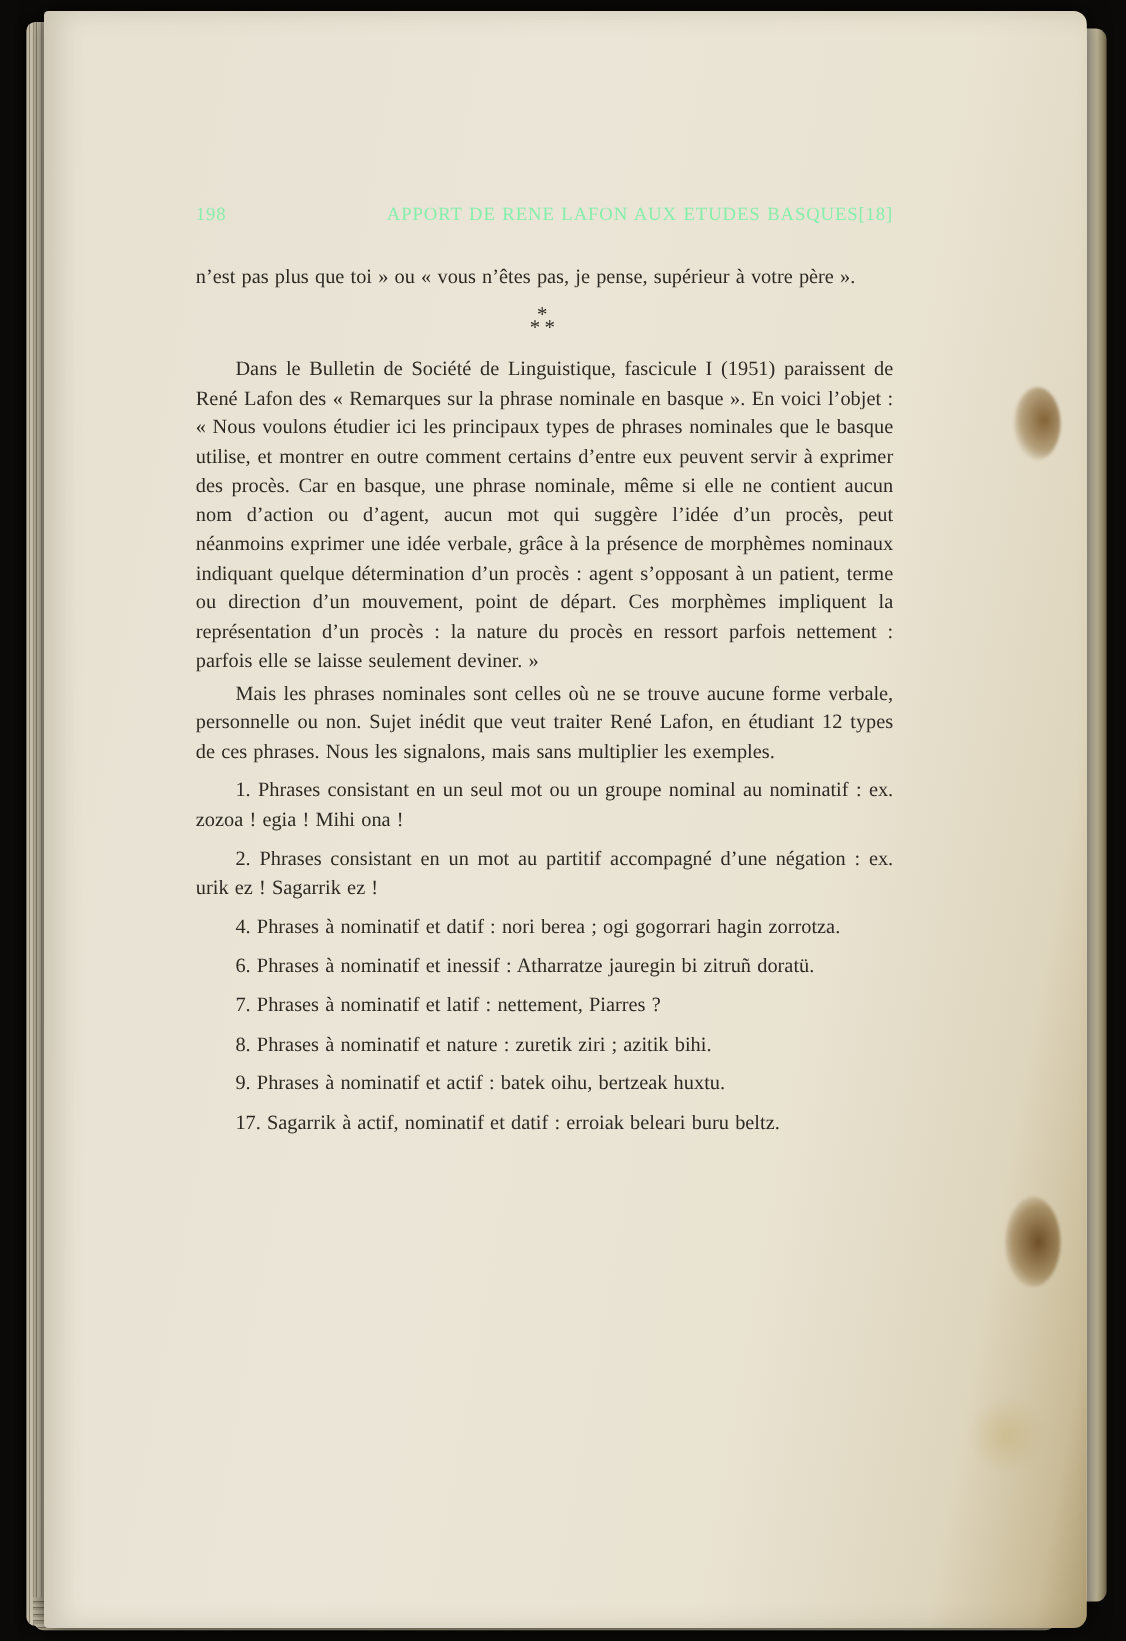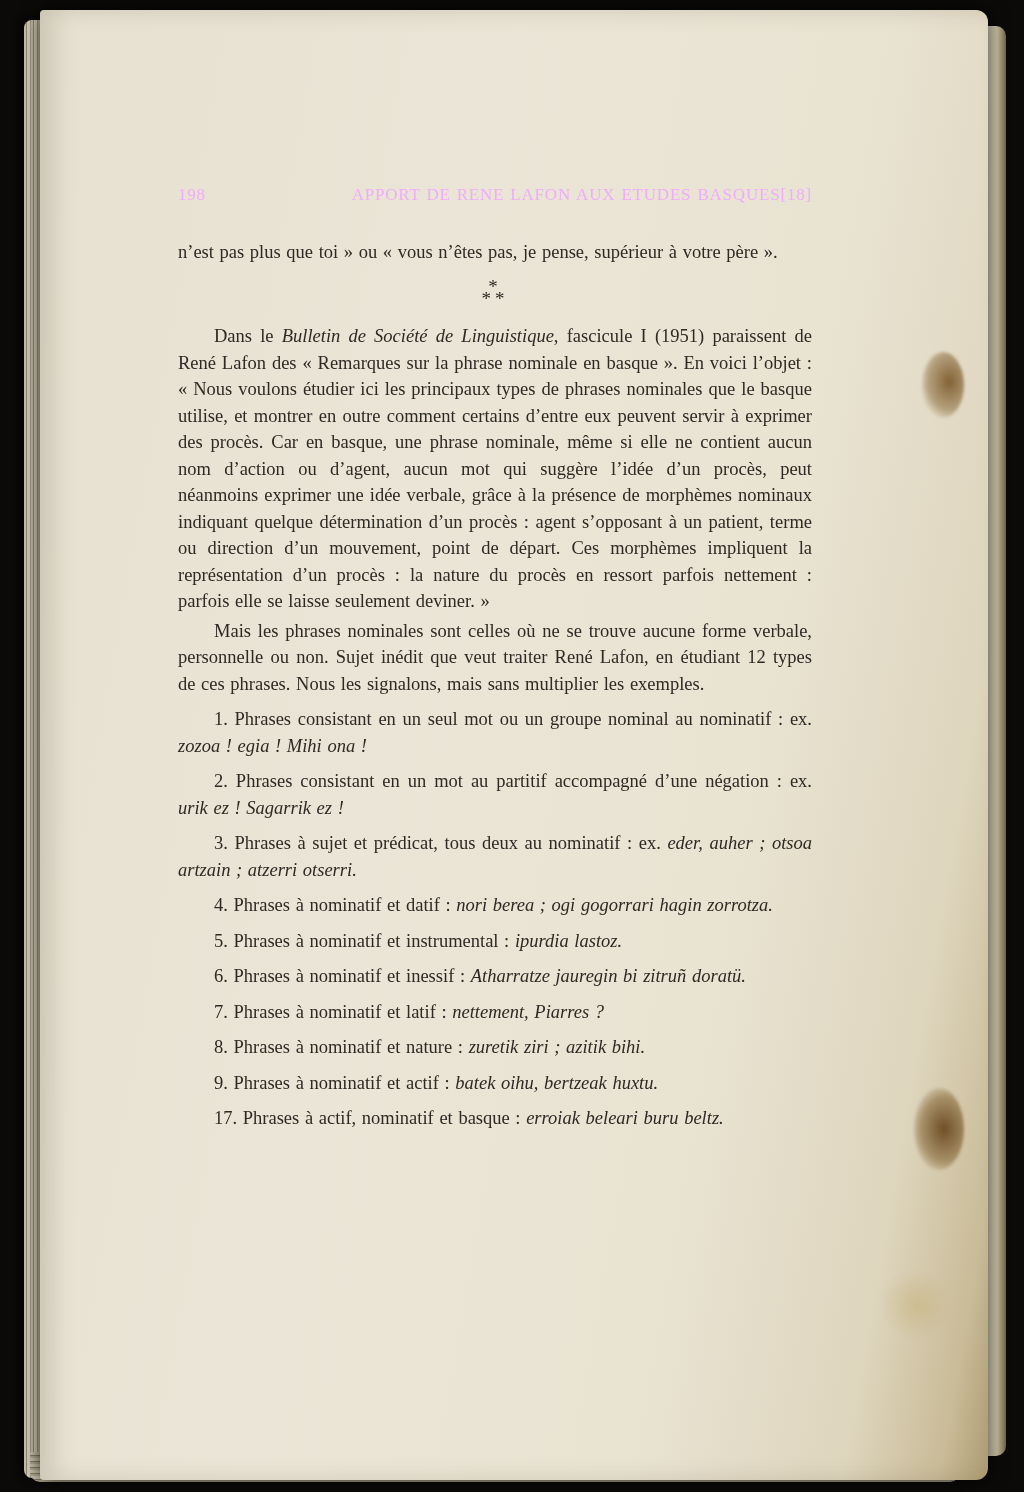--- a/index.html
+++ b/index.html
@@ -66,34 +66,34 @@
     position:absolute; left:178px; top:182px; width:634px;
     color:#2d2a24;
     font-size:18.5px;
     line-height:26.5px;
     word-spacing:1px;
   }
   .running-head {
     display:flex; align-items:baseline;
     font-size:17px; letter-spacing:0.8px;
     margin-bottom:30px;
-    color:#f0abfc;
+    color:#86efac;
   }
   .running-head .folio { flex:0 0 auto; }
   .running-head .title { flex:1 1 auto; text-align:right; }
   .running-head .bracket { flex:0 0 auto; }
 
   .para {
     text-align:justify;
     text-indent:36px;
     hyphens:auto;
     margin-top:3px;
   }
   .para.no-indent { text-indent:0; margin-top:0;font-family:Liberation Serif, serif; }
-  .italic { font-style:italic; }
+  .italic { }
 
   .asterism {
     text-align:center;
     font-size:19px;
     line-height:12px;
     letter-spacing:4px;
     margin:16px 0 18px;
     color:#2d2a24;
   }
   .asterism span { display:block; }
@@ -132,24 +132,22 @@
     </div>
 
     <p class="para"><span>Dans le </span><span class="italic">Bulletin de Société de Linguistique</span><span>, fascicule I (1951) paraissent de René Lafon des « Remarques sur la phrase nominale en basque ». En voici l’objet : « Nous voulons étudier ici les principaux types de phrases nominales que le basque utilise, et montrer en outre comment certains d’entre eux peuvent servir à exprimer des procès. Car en basque, une phrase nominale, même si elle ne contient aucun nom d’action ou d’agent, aucun mot qui suggère l’idée d’un procès, peut néanmoins exprimer une idée verbale, grâce à la présence de morphèmes nominaux indiquant quelque détermination d’un procès : agent s’opposant à un patient, terme ou direction d’un mouvement, point de départ. Ces morphèmes impliquent la représentation d’un procès : la nature du procès en ressort parfois nettement : parfois elle se laisse seulement deviner. »</span></p>
 
 
     <p class="para"><span>Mais les phrases nominales sont celles où ne se trouve aucune forme verbale, personnelle ou non. Sujet inédit que veut traiter René Lafon, en étudiant 12 types de ces phrases. Nous les signalons, mais sans multiplier les exemples.</span></p>
 
     <div class="list">
       <p class="para"><span class="num">1.</span><span><span> Phrases consistant en un seul mot ou un groupe nominal au nominatif : ex. </span><span class="italic">zozoa ! egia ! Mihi ona !</span></span></p>
       <p class="para"><span class="num">2.</span><span><span> Phrases consistant en un mot au partitif accompagné d’une négation : ex. </span><span class="italic">urik ez ! Sagarrik ez !</span></span></p>
-      <p class="para"><span class="num">3.</span><span><span> Phrases à sujet et prédicat, tous deux au nominatif : ex. </span><span class="italic">eder, auher ; otsoa artzain ; atzerri otserri.</span></span></p>
       <p class="para"><span class="num">4.</span><span><span> Phrases à nominatif et datif : </span><span class="italic">nori berea ; ogi gogorrari hagin zorrotza.</span></span></p>
-      <p class="para"><span class="num">5.</span><span><span> Phrases à nominatif et instrumental : </span><span class="italic">ipurdia lastoz.</span></span></p>
       <p class="para"><span class="num">6.</span><span><span> Phrases à nominatif et inessif : </span><span class="italic">Atharratze jauregin bi zitruñ doratü.</span></span></p>
       <p class="para"><span class="num">7.</span><span><span> Phrases à nominatif et latif : </span><span class="italic">nettement, Piarres ?</span></span></p>
       <p class="para"><span class="num">8.</span><span><span> Phrases à nominatif et nature : </span><span class="italic">zuretik ziri ; azitik bihi.</span></span></p>
       <p class="para"><span class="num">9.</span><span><span> Phrases à nominatif et actif : </span><span class="italic">batek oihu, bertzeak huxtu.</span></span></p>
-      <p class="para"><span class="num">17.</span><span><span> Phrases à actif, nominatif et basque : </span><span class="italic">erroiak beleari buru beltz.</span></span></p>
+      <p class="para"><span class="num">17.</span><span><span> Sagarrik à actif, nominatif et datif : </span><span class="italic">erroiak beleari buru beltz.</span></span></p>
     </div>
 
   </div>
 </div>
 
 </body></html>

